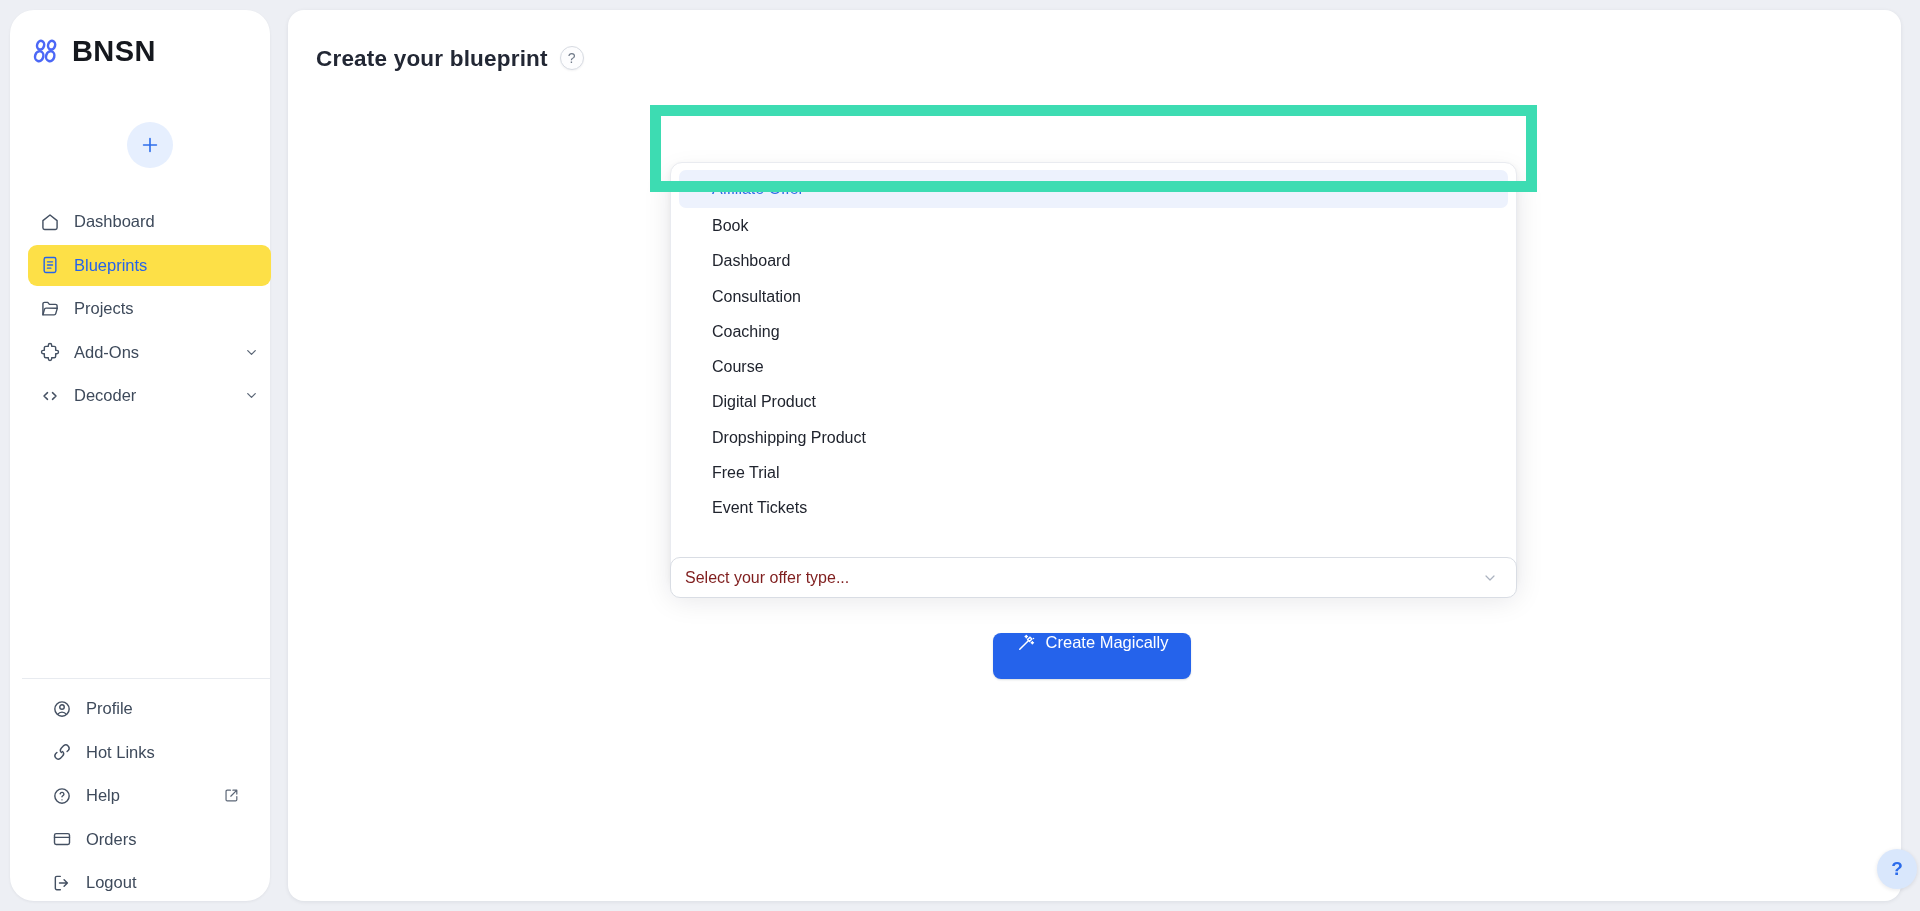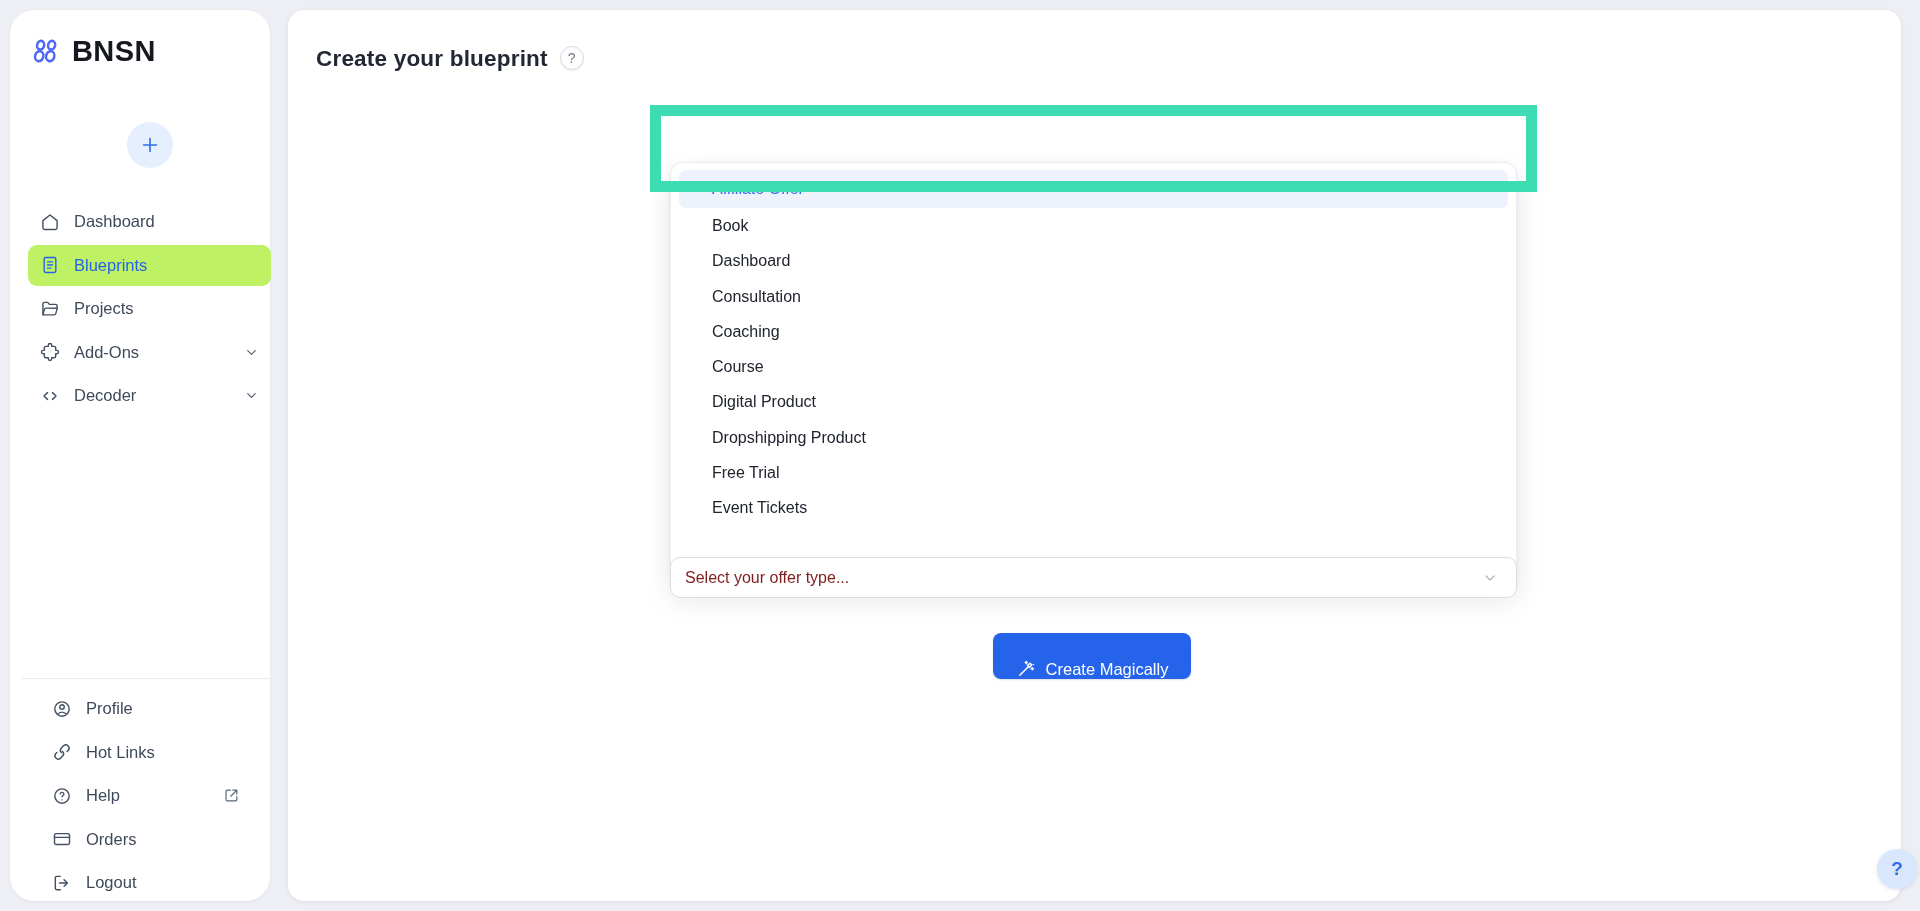--- a/index.html
+++ b/index.html
@@ -29,21 +29,21 @@
   }
 
   .nav { position:absolute; left:18px; top:191px; width:243px; }
   .nav-item {
     height:41px; margin-bottom:2.5px; padding:0 12px;
     display:flex; align-items:center; border-radius:9px;
     color:#3e4a5b; font-size:16.5px; cursor:pointer;
   }
   .nav-item .icon { width:20px; height:20px; margin-right:14px; color:#445062; flex:0 0 auto; }
   .nav-item .chev, .nav-item .trailing { margin-left:auto; color:#5b6676; }
-  .nav-item.active { background:#bef264; color:#2563eb; }
+  .nav-item.active { background:#fde047; color:#2563eb; }
   .nav-item.active .icon { color:#2563eb; }
 
   .sidebar-footer {
     position:absolute; left:0; right:0; top:668px;
     border-top:1px solid #e8ebf0; padding:9px 18px 0;margin-left:12px;
   }
 
   
   .main {
     position:absolute; left:288px; top:10px; width:1613px; height:891px;
@@ -85,21 +85,21 @@
     border:1px solid #d9dde4; border-radius:10px; background:#fff;
     display:flex; align-items:center; padding:0 18px 0 14px; cursor:pointer;
   }
   .select .placeholder { font-size:16px; color:#7f1d1d; flex:1 1 auto; }
   .select .sel-chev { color:#aab2bf; }
 
   .create-btn {
     position:absolute; left:705px; top:623px; width:198px; height:46px;
     border:none; border-radius:8px; background:#2563eb; color:#fff;
     font-family:"Liberation Sans", sans-serif; font-size:16.5px;
-    display:flex; align-items:flex-end; justify-content:center; gap:10px;
+    display:flex; align-items:flex-start; justify-content:center; gap:10px;
     cursor:pointer; box-shadow:0 1px 2px rgba(16,24,40,.15);
   }
 
   
   .green-annotation {
     position:absolute; left:650px; top:105px; width:887px; height:87px;
     border:11px solid #3ddcb2; z-index:20; pointer-events:none;
   }
   .floating-help {
     position:absolute; left:1877px; top:849px; width:40px; height:40px;

